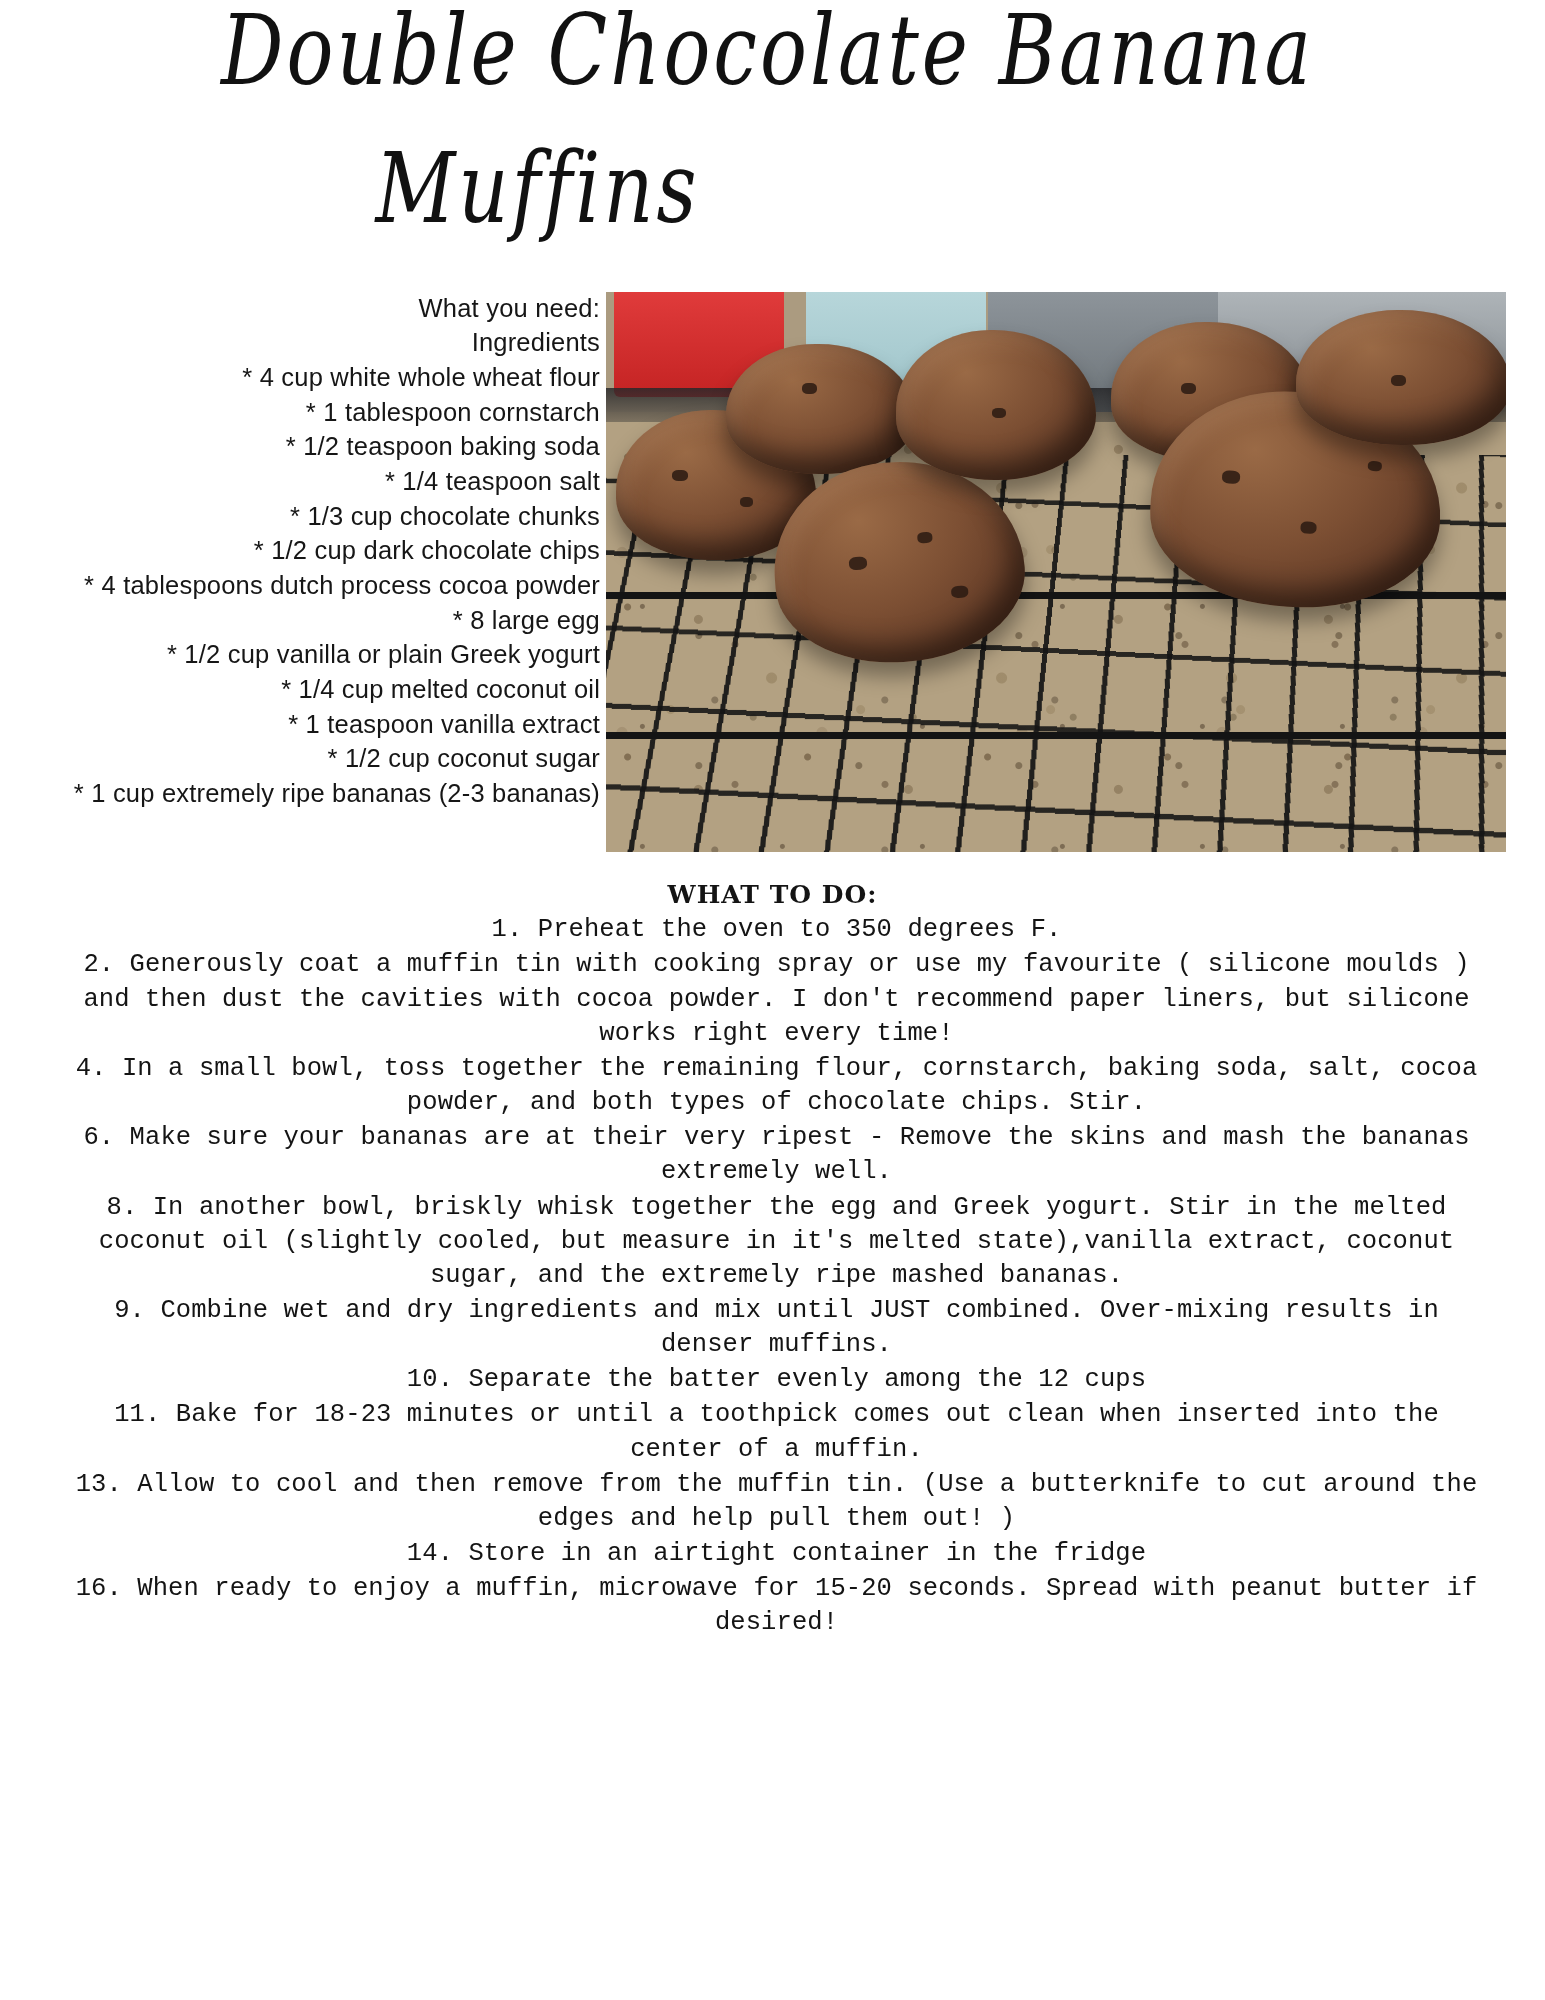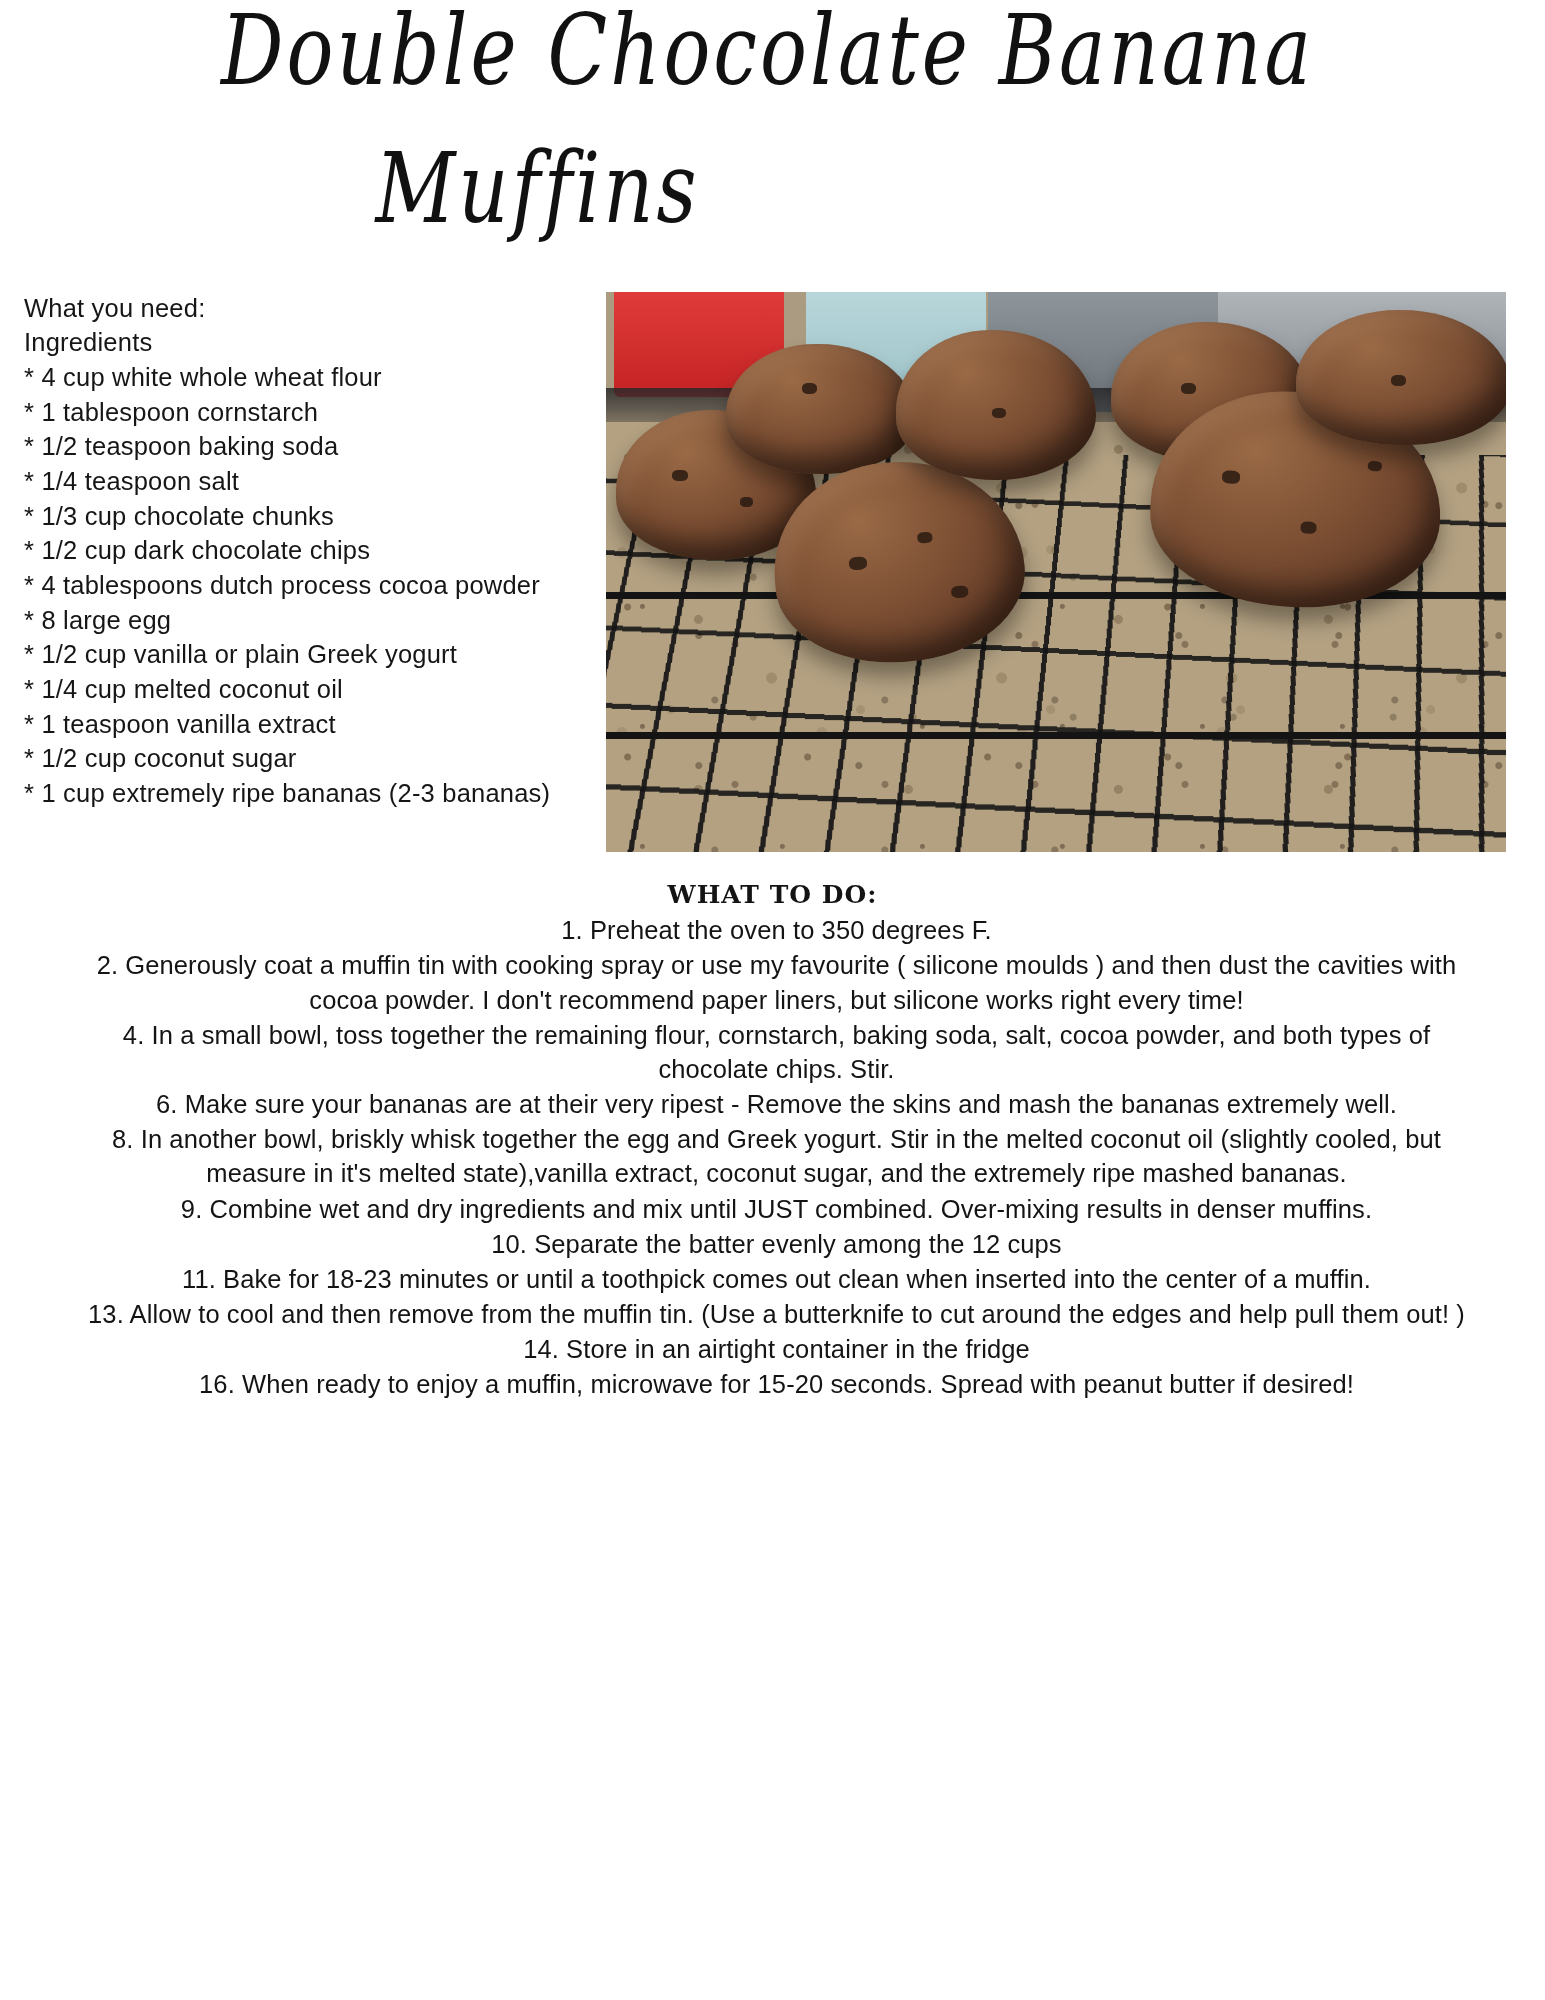--- a/index.html
+++ b/index.html
@@ -50,21 +50,21 @@
   
   .top-row {
     display: flex;
     align-items: flex-start;
     margin-top: 62px;
   }
   .ingredients {
     width: 600px;
     padding-left: 24px;
     box-sizing: border-box;
-    text-align: left;
+    text-align: right;
     font-size: 25.5px;
     line-height: 1.32;
     letter-spacing: 0.2px;
     color: #161616;
   }
   .ingredients .line {
     margin: 0 0 1px 0;
   }
   .ingredients .head {
     font-weight: 400;
@@ -182,20 +182,21 @@
   }
   .instructions .what-to-do {
     font-family: "DejaVu Serif", serif;
     font-weight: 700;
     font-size: 25px;
     letter-spacing: 1px;
     margin-bottom: 2px;
   }
   .instructions .step {
     margin: 0 0 1px 8px;
+    font-family: Liberation Mono, monospace;
   }
 </style>
 </head>
 <body>
 
 <div class="page">
 
   <div class="title-block">
     <div class="title-line one">Double Chocolate Banana</div>
     <div class="title-line two">Muffins</div>

